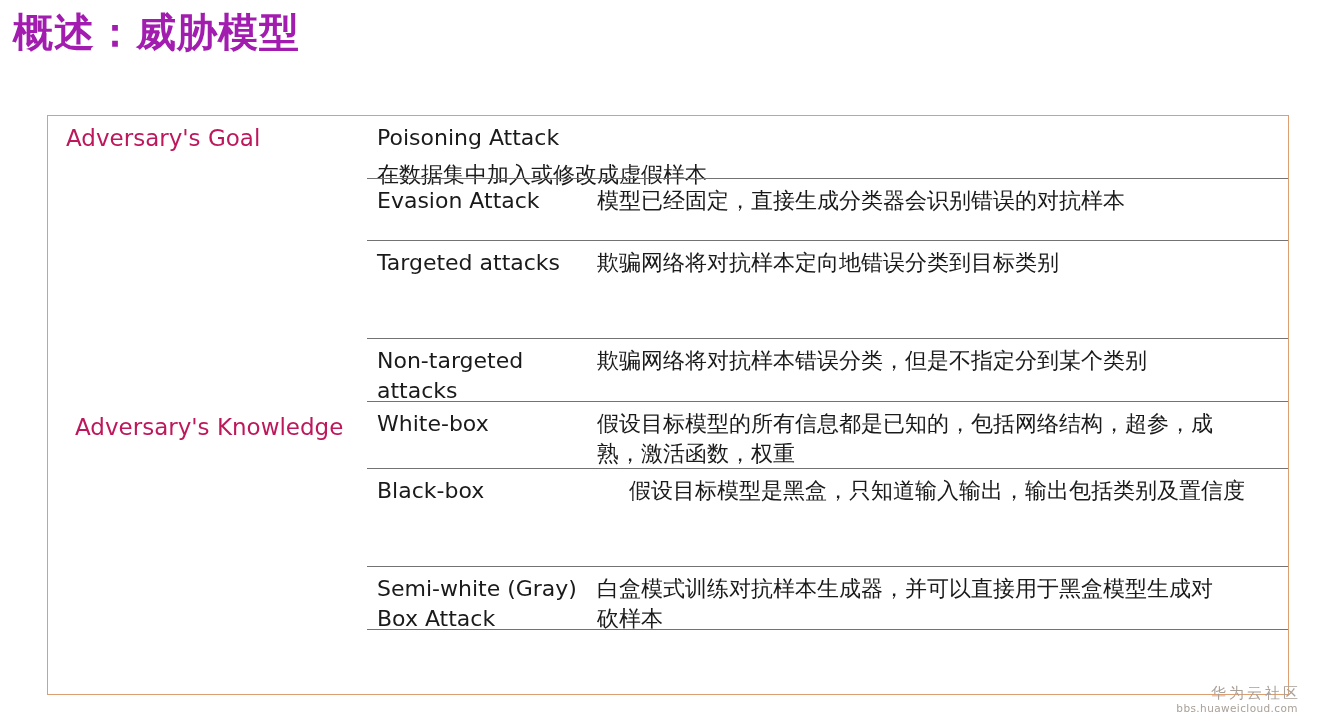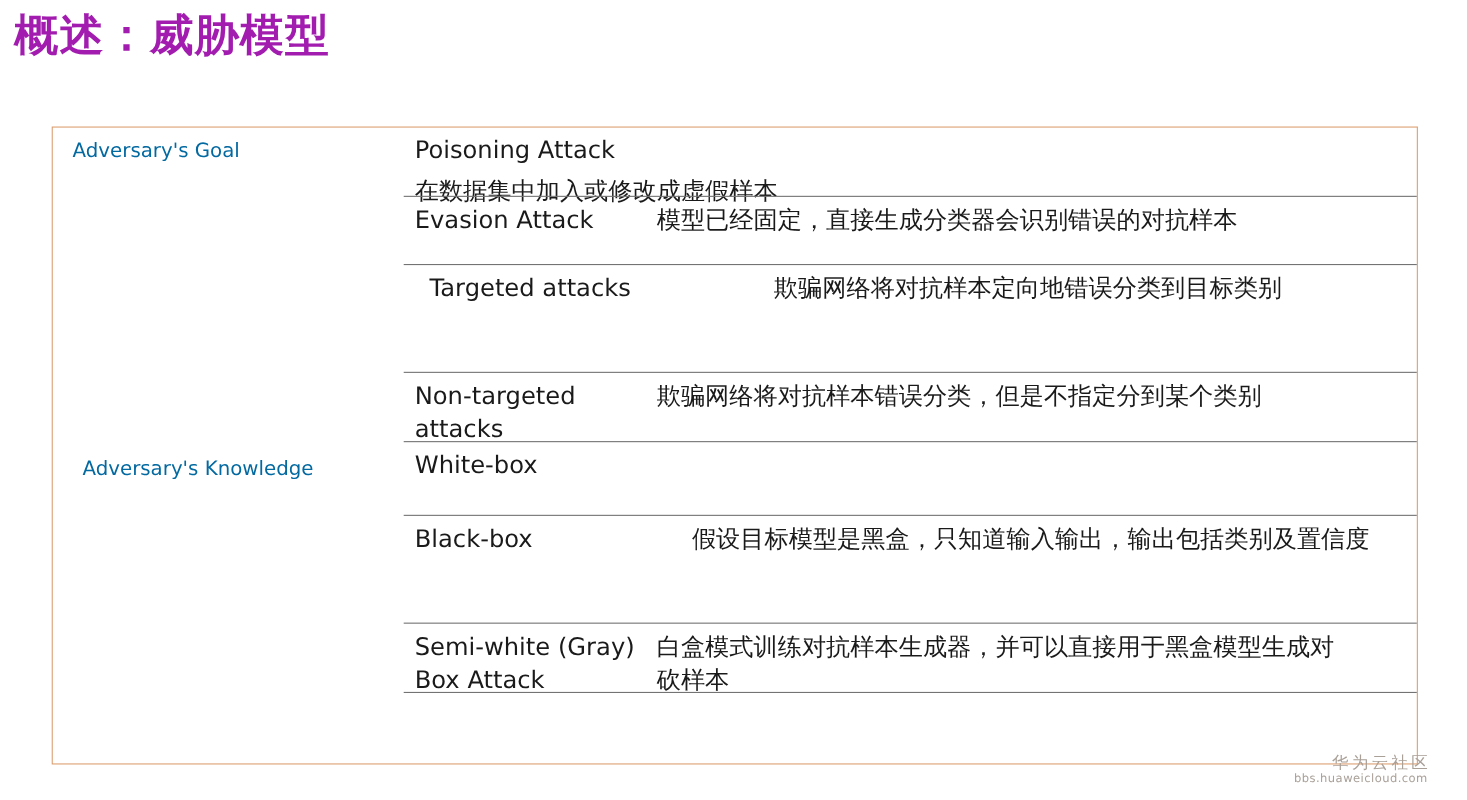--- a/index.html
+++ b/index.html
@@ -33,23 +33,23 @@
     height: 580px;
     border: 1px solid #dd9f72;
     box-sizing: border-box;
     background: #ffffff;
   }
 
   
   .group-label {
     position: absolute;
     left: 18px;
-    font-size: 18px;
+    font-size: 23px;
     line-height: 30px;
-    color: #0369a1;
+    color: #be185d;
     white-space: nowrap;
   }
   .group-label.goal { top: 7px; }
   .group-label.knowledge { top: 296px; margin-left: 9px; }
 
   
   .rows {
     position: absolute;
     left: 319px;
     top: 0;
@@ -58,21 +58,21 @@
     display: flex;
     flex-direction: column;
   }
   .row {
     display: flex;
     box-sizing: border-box;
   }
   .row + .row { border-top: 1px solid #737373; }
   .row:nth-child(1) { height: 62px; flex-direction: column; }
   .row:nth-child(2) { height: 62px; }
-  .row:nth-child(3) { height: 98px; text-align: center; }
+  .row:nth-child(3) { height: 98px; }
   .row:nth-child(4) { height: 63px; }
   .row:nth-child(5) { height: 67px; }
   .row:nth-child(6) { height: 98px; gap: 32px; }
   .row:nth-child(7) { height: 63px; }
   .row:nth-child(8) { flex: 1; }
 
   .cell {
     font-size: 22px;
     line-height: 30px;
     color: #1a1a1a;
@@ -134,20 +134,22 @@
     <div class="cell term">Targeted attacks</div>
     <div class="cell desc">欺骗网络将对抗样本定向地错误分类到目标类别</div>
   </div>
       <div class="row">
     <div class="cell term">Non-targeted
 attacks</div>
     <div class="cell desc">欺骗网络将对抗样本错误分类，但是不指定分到某个类别</div>
   </div>
       <div class="row">
     <div class="cell term">White-box</div>
+    <div class="cell desc">假设目标模型的所有信息都是已知的，包括网络结构，超参，成
+熟，激活函数，权重</div>
   </div>
       <div class="row">
     <div class="cell term">Black-box</div>
     <div class="cell desc">假设目标模型是黑盒，只知道输入输出，输出包括类别及置信度</div>
   </div>
       <div class="row">
     <div class="cell term">Semi-white (Gray)
 Box Attack</div>
     <div class="cell desc">白盒模式训练对抗样本生成器，并可以直接用于黑盒模型生成对
 砍样本</div>

